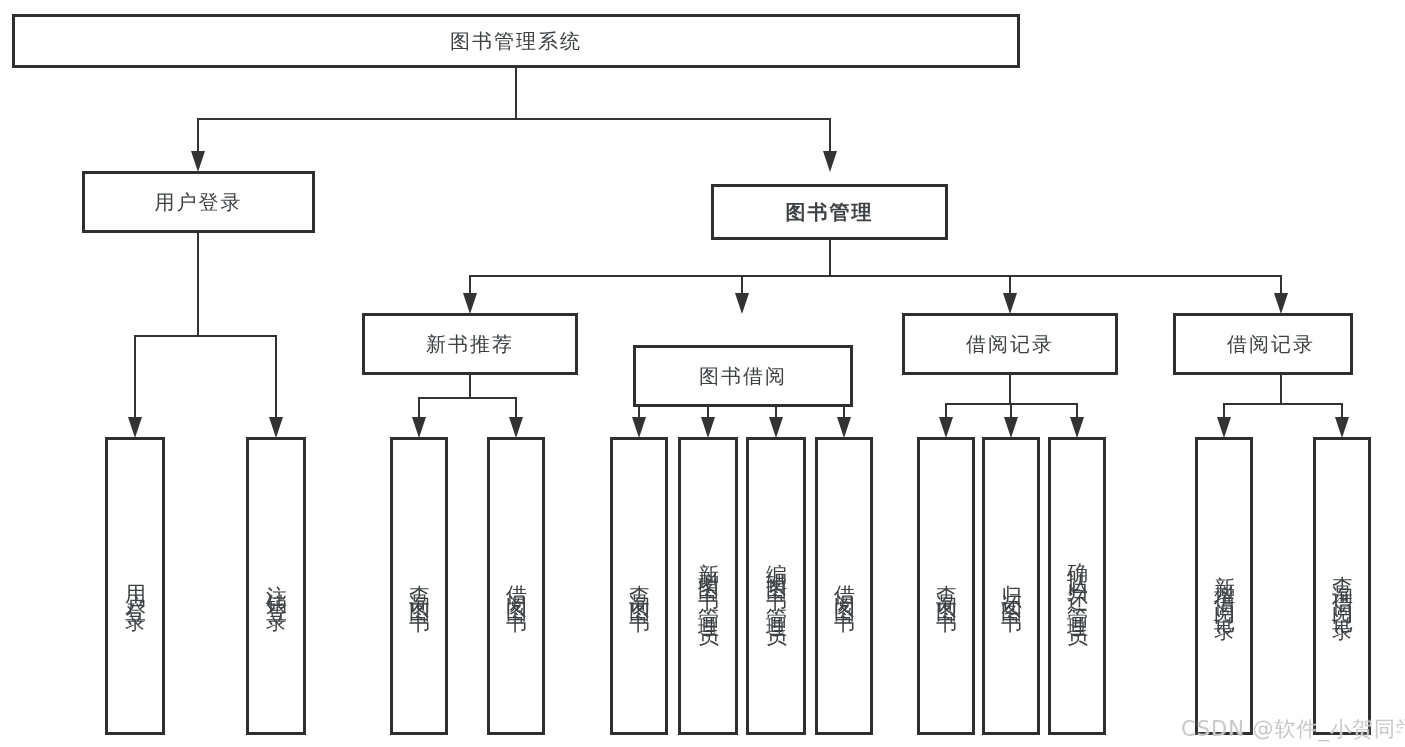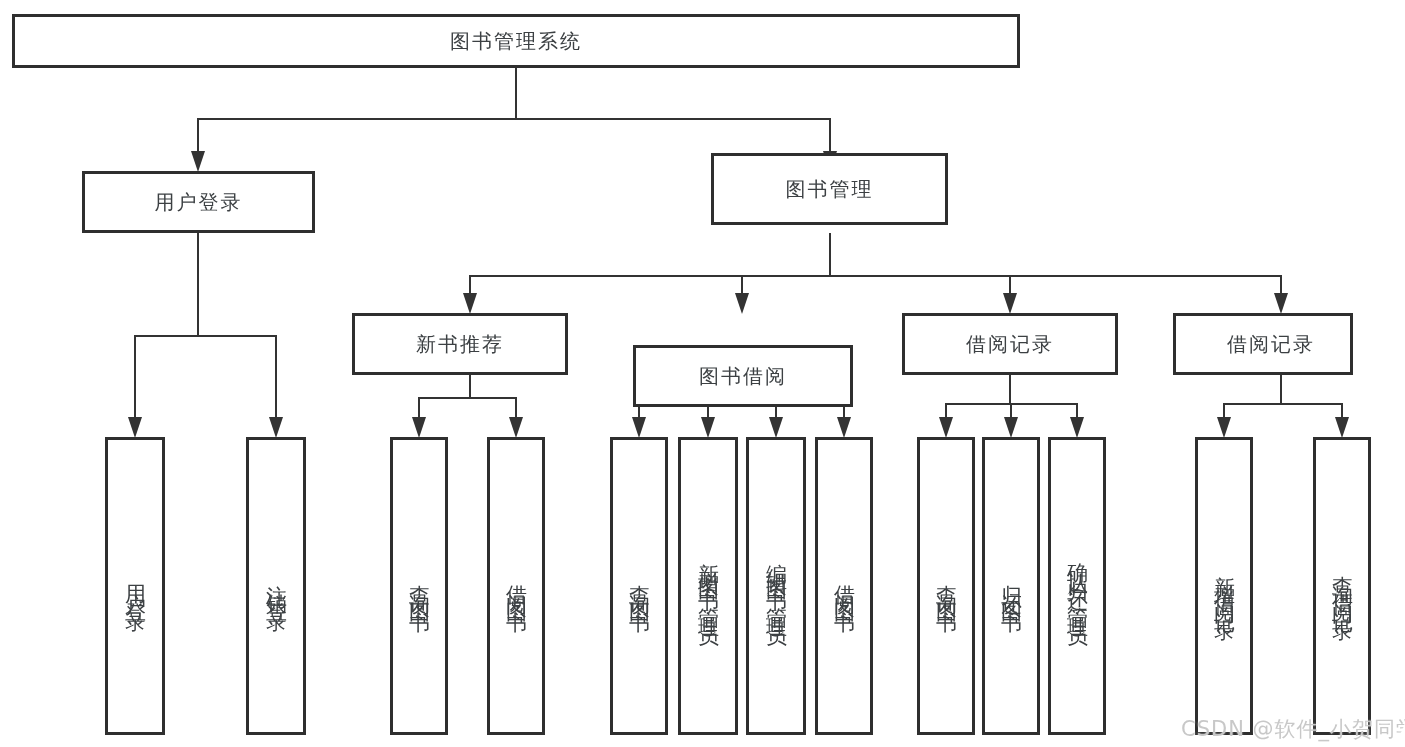--- a/index.html
+++ b/index.html
@@ -93,25 +93,25 @@
     </g>
   </svg>
 
   <div class="box" style="left:12px; top:14px; width:1008px; height:54px;">
     <span class="hlabel">图书管理系统</span>
   </div>
 
   <div class="box" style="left:82px; top:171px; width:233px; height:62px;">
     <span class="hlabel">用户登录</span>
   </div>
-  <div class="box" style="left:711px; top:153px; width:237px; height:72px;">
+  <div class="box" style="left:711px; top:184px; width:237px; height:56px;font-weight:bold;">
     <span class="hlabel">图书管理</span>
   </div>
 
-  <div class="box" style="left:352px; top:313px; width:216px; height:62px;">
+  <div class="box" style="left:362px; top:313px; width:216px; height:62px;">
     <span class="hlabel">新书推荐</span>
   </div>
   <div class="box" style="left:633px; top:313px; width:220px; height:62px;margin-top:32px;">
     <span class="hlabel">图书借阅</span>
   </div>
   <div class="box" style="left:902px; top:313px; width:216px; height:62px;">
     <span class="hlabel">借阅记录</span>
   </div>
   <div class="box" style="left:1173px; top:313px; width:180px; height:62px;padding-left:16px;">
     <span class="hlabel">借阅记录</span>

